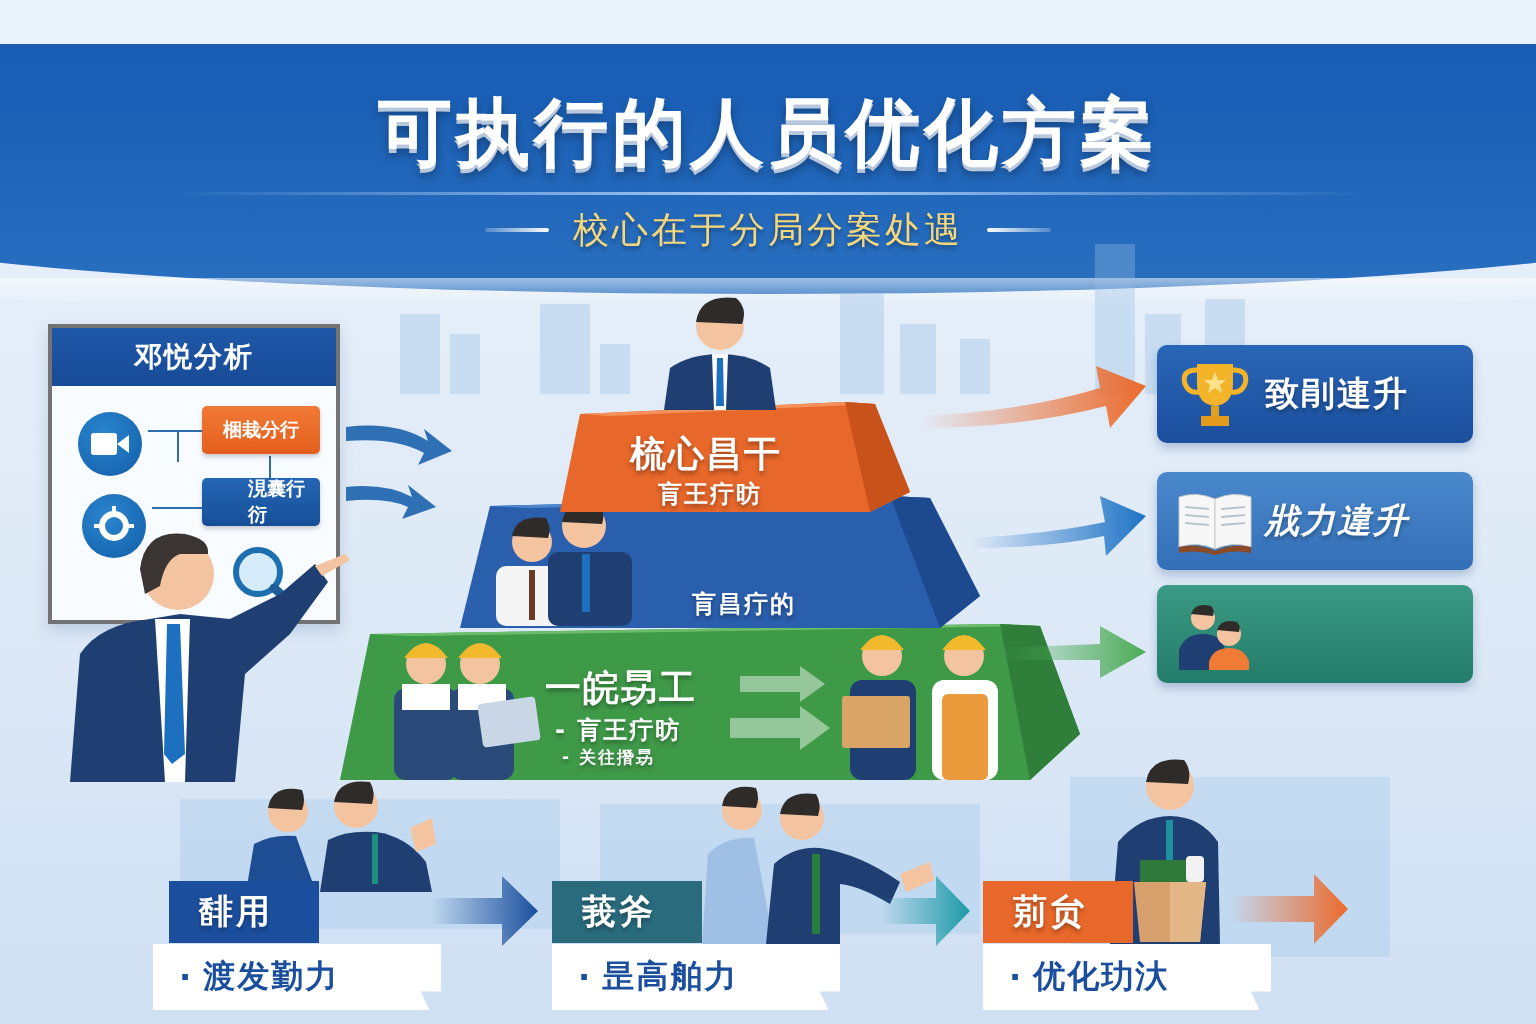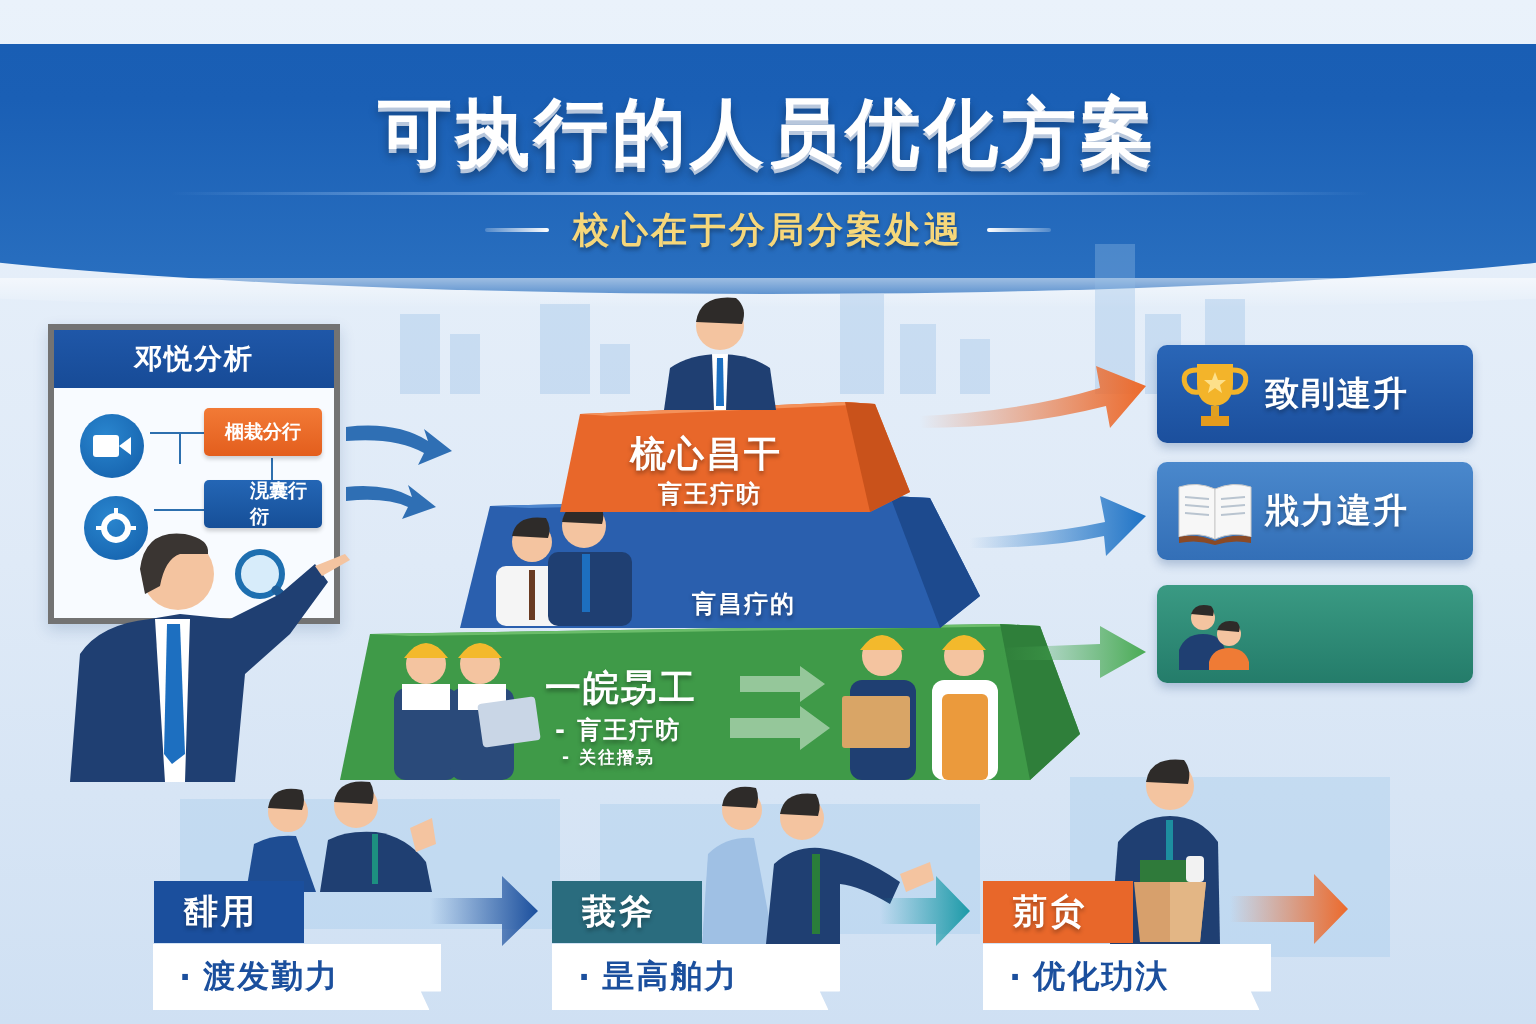--- a/index.html
+++ b/index.html
@@ -31,32 +31,32 @@
     position: absolute; left: 170px; width: 1200px; top: 148px; height: 3px;
     background: linear-gradient(90deg, rgba(255,255,255,0), rgba(190,220,255,0.9), rgba(255,255,255,0));
   }
   .subtitle-row {
     position: absolute; left: 0; right: 0; top: 160px; height: 52px;
     display: flex; justify-content: center; align-items: center; gap: 24px;
   }
   .sub-dash { width: 64px; height: 4px; background: linear-gradient(90deg, rgba(255,255,255,0.2), #ffffff); border-radius: 2px; }
   .sub-dash.right { background: linear-gradient(90deg, #ffffff, rgba(255,255,255,0.2)); }
   .subtitle {
-    color: #f6d77a; font-size: 36px; font-weight: bold; letter-spacing: 3px;
+    color: #f6d77a; font-size: 36px; font-weight: normal; letter-spacing: 3px;
     text-shadow: 0 3px 4px rgba(0,0,0,0.35);
   }
 
   
   .skyline { position: absolute; left: 360px; top: 200px; width: 900px; height: 150px; }
   .bldg { position: absolute; bottom: 0; background: rgba(150,190,230,0.35); }
 
   
   .analysis-panel {
     position: absolute; left: 48px; top: 280px; width: 292px; height: 300px;
-    background: #f8fbff; border: 6px solid #737373;
+    background: #f8fbff; border: 4px solid #737373;
     box-shadow: 0 6px 14px rgba(30,70,130,0.18);
   }
   .analysis-head {
     height: 58px; background: linear-gradient(180deg, #1f57a8, #174b97);
     color: #fff; font-size: 28px; font-weight: bold; text-align: center; line-height: 58px;
     letter-spacing: 2px;
   }
   .circle-icon {
     position: absolute; width: 64px; height: 64px; border-radius: 50%;
     background: radial-gradient(circle at 40% 35%, #2a86cf, #125da8);
@@ -84,32 +84,32 @@
     text-shadow: 0 3px 4px rgba(0,0,0,0.35); letter-spacing: 2px;
   }
 
   
   .outcome-card {
     position: absolute; left: 1157px; width: 316px; height: 98px; border-radius: 10px;
     display: flex; align-items: center; gap: 10px; padding-left: 18px;
     box-shadow: 0 5px 10px rgba(20,60,120,0.25);
   }
   .outcome-card.c1 { top: 301px; background: linear-gradient(180deg, #2a66b7, #1b4f9d); }
-  .outcome-card.c2 { top: 418px; background: linear-gradient(180deg, #4a88cc, #336fb7); }
+  .outcome-card.c2 { top: 428px; background: linear-gradient(180deg, #4a88cc, #336fb7); font-style: italic; }
   .outcome-card.c3 { top: 541px; background: linear-gradient(180deg, #3a9a83, #247c6a); }
   .outcome-label { color: #fff; font-size: 34px; font-weight: bold; letter-spacing: 2px; text-shadow: 0 3px 4px rgba(0,0,0,0.3); }
   .outcome-icon { width: 80px; height: 72px; }
 
   
   .step-tag {
     position: absolute; height: 62px; color: #fff; font-size: 34px; font-weight: bold;
     display: flex; align-items: center; padding-left: 30px; letter-spacing: 3px;
     text-shadow: 0 3px 4px rgba(0,0,0,0.3);
   }
-  .step-tag.t1 { left: 154px; top: 837px; width: 150px; background: #1b4f9d; }
+  .step-tag.t1 { left: 169px; top: 837px; width: 150px; background: #1b4f9d; }
   .step-tag.t2 { left: 552px; top: 837px; width: 150px; background: #2a6c7e; }
   .step-tag.t3 { left: 983px; top: 837px; width: 150px; background: #e8672a; }
   .step-card {
     position: absolute; height: 66px; background: #ffffff;
     display: flex; align-items: center; padding-left: 26px;
     color: #1b4f9d; font-size: 32px; font-weight: bold; letter-spacing: 2px;
     box-shadow: 0 5px 10px rgba(20,60,120,0.2);
     clip-path: polygon(0 0, 100% 0, 100% 72%, 93% 72%, 96% 100%, 0 100%);
   }
   .step-card.s1 { left: 153px; top: 900px; width: 288px; }

